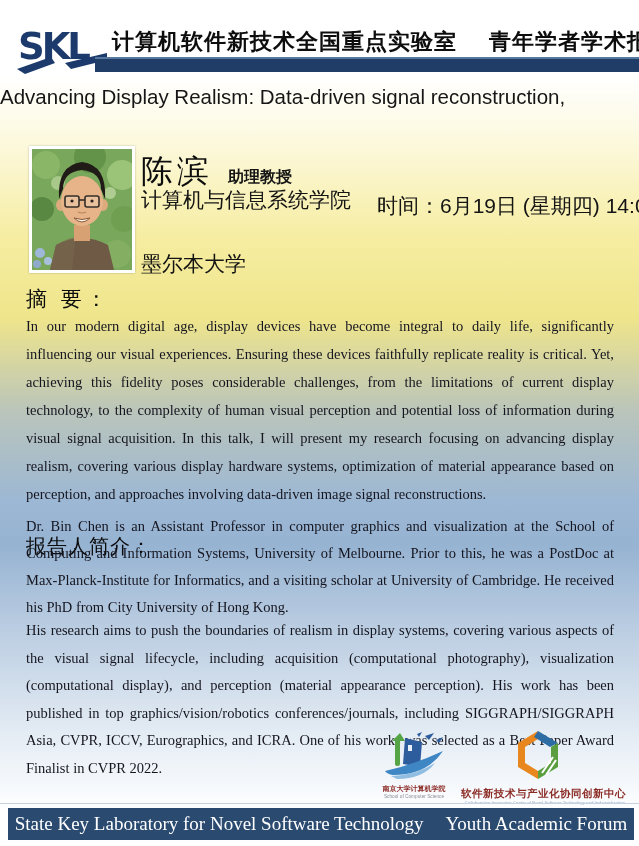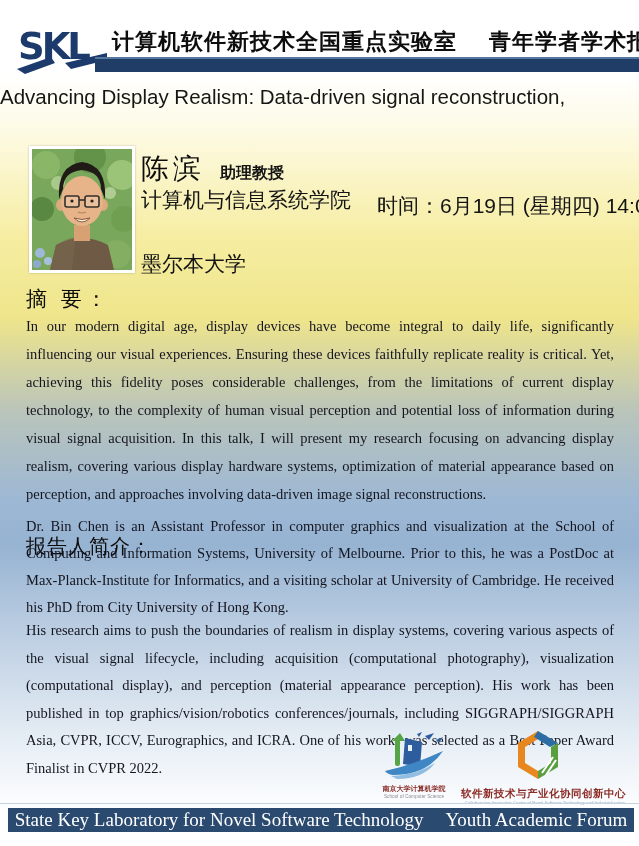--- a/index.html
+++ b/index.html
@@ -33,21 +33,21 @@
     font-size:20.5px; line-height:26px; color:#161616; font-weight:400;
   }
   .talk-title div { white-space:nowrap; }
   
   .photo-frame {
     position:absolute; left:29px; top:146px; width:106px; height:127px;
     background:#fff; padding:3px; box-shadow:0 0 2px rgba(0,0,0,.25);
   }
   .photo-frame svg { display:block; }
   .speaker-name-row { position:absolute; left:141px; top:150px; display:flex; align-items:baseline; gap:15px; }
-  .speaker-name { font-size:28px; color:#0d0d0d; letter-spacing:4px; }
+  .speaker-name { font-size:32px; color:#0d0d0d; letter-spacing:4px; }
   .speaker-title { font-size:16px; color:#141414; font-weight:bold; }
   .info-text { position:absolute; font-size:21px; color:#141414; white-space:nowrap; }
   .school { left:141px; top:186px; }
   .time { left:377px; top:192px; }
   .university { left:141px; top:250px; }
   .location { left:377px; top:250px; }
   
   .section-heading { position:absolute; left:26px; font-weight:normal; color:#0c0c0c; }
   .abstract-heading { top:285px; font-size:21px; letter-spacing:4px; }
   .bio-heading { top:486px; font-size:20px; letter-spacing:1px;margin-top:47px; }
@@ -62,21 +62,21 @@
   .logo-block { position:absolute; text-align:center; }
   .nju-block { left:369px; top:731px; width:90px; }
   .cic-block { left:461px; top:727px; width:154px; }
   .logo-cap-cn { font-size:7px; font-weight:bold; color:#8b2b25; white-space:nowrap; line-height:8px; }
   .cic-block .logo-cap-cn { font-size:10.5px; line-height:13px; letter-spacing:.5px; }
   .logo-cap-en { font-size:5px; color:#8a8f96; white-space:nowrap; line-height:6px; transform:scale(.95); }
   .cic-block .logo-cap-en { color:#9aa8c0; font-size:4.6px; }
   
   .pre-footer-line { position:absolute; left:0; right:0; top:803px; height:1px; background:#c5d2df; }
   .footer-bar {
-    position:absolute; left:8px; right:5px; top:808px; height:24px;
+    position:absolute; left:8px; right:5px; top:808px; height:32px;
     background:#2b4a70; color:#ffffff;
     font-family:"Liberation Serif", serif; font-size:19px;
     display:flex; justify-content:center; align-items:center; gap:22px; white-space:nowrap;
   }
 </style>
 </head>
 <body>
 
 <div class="poster">
 

